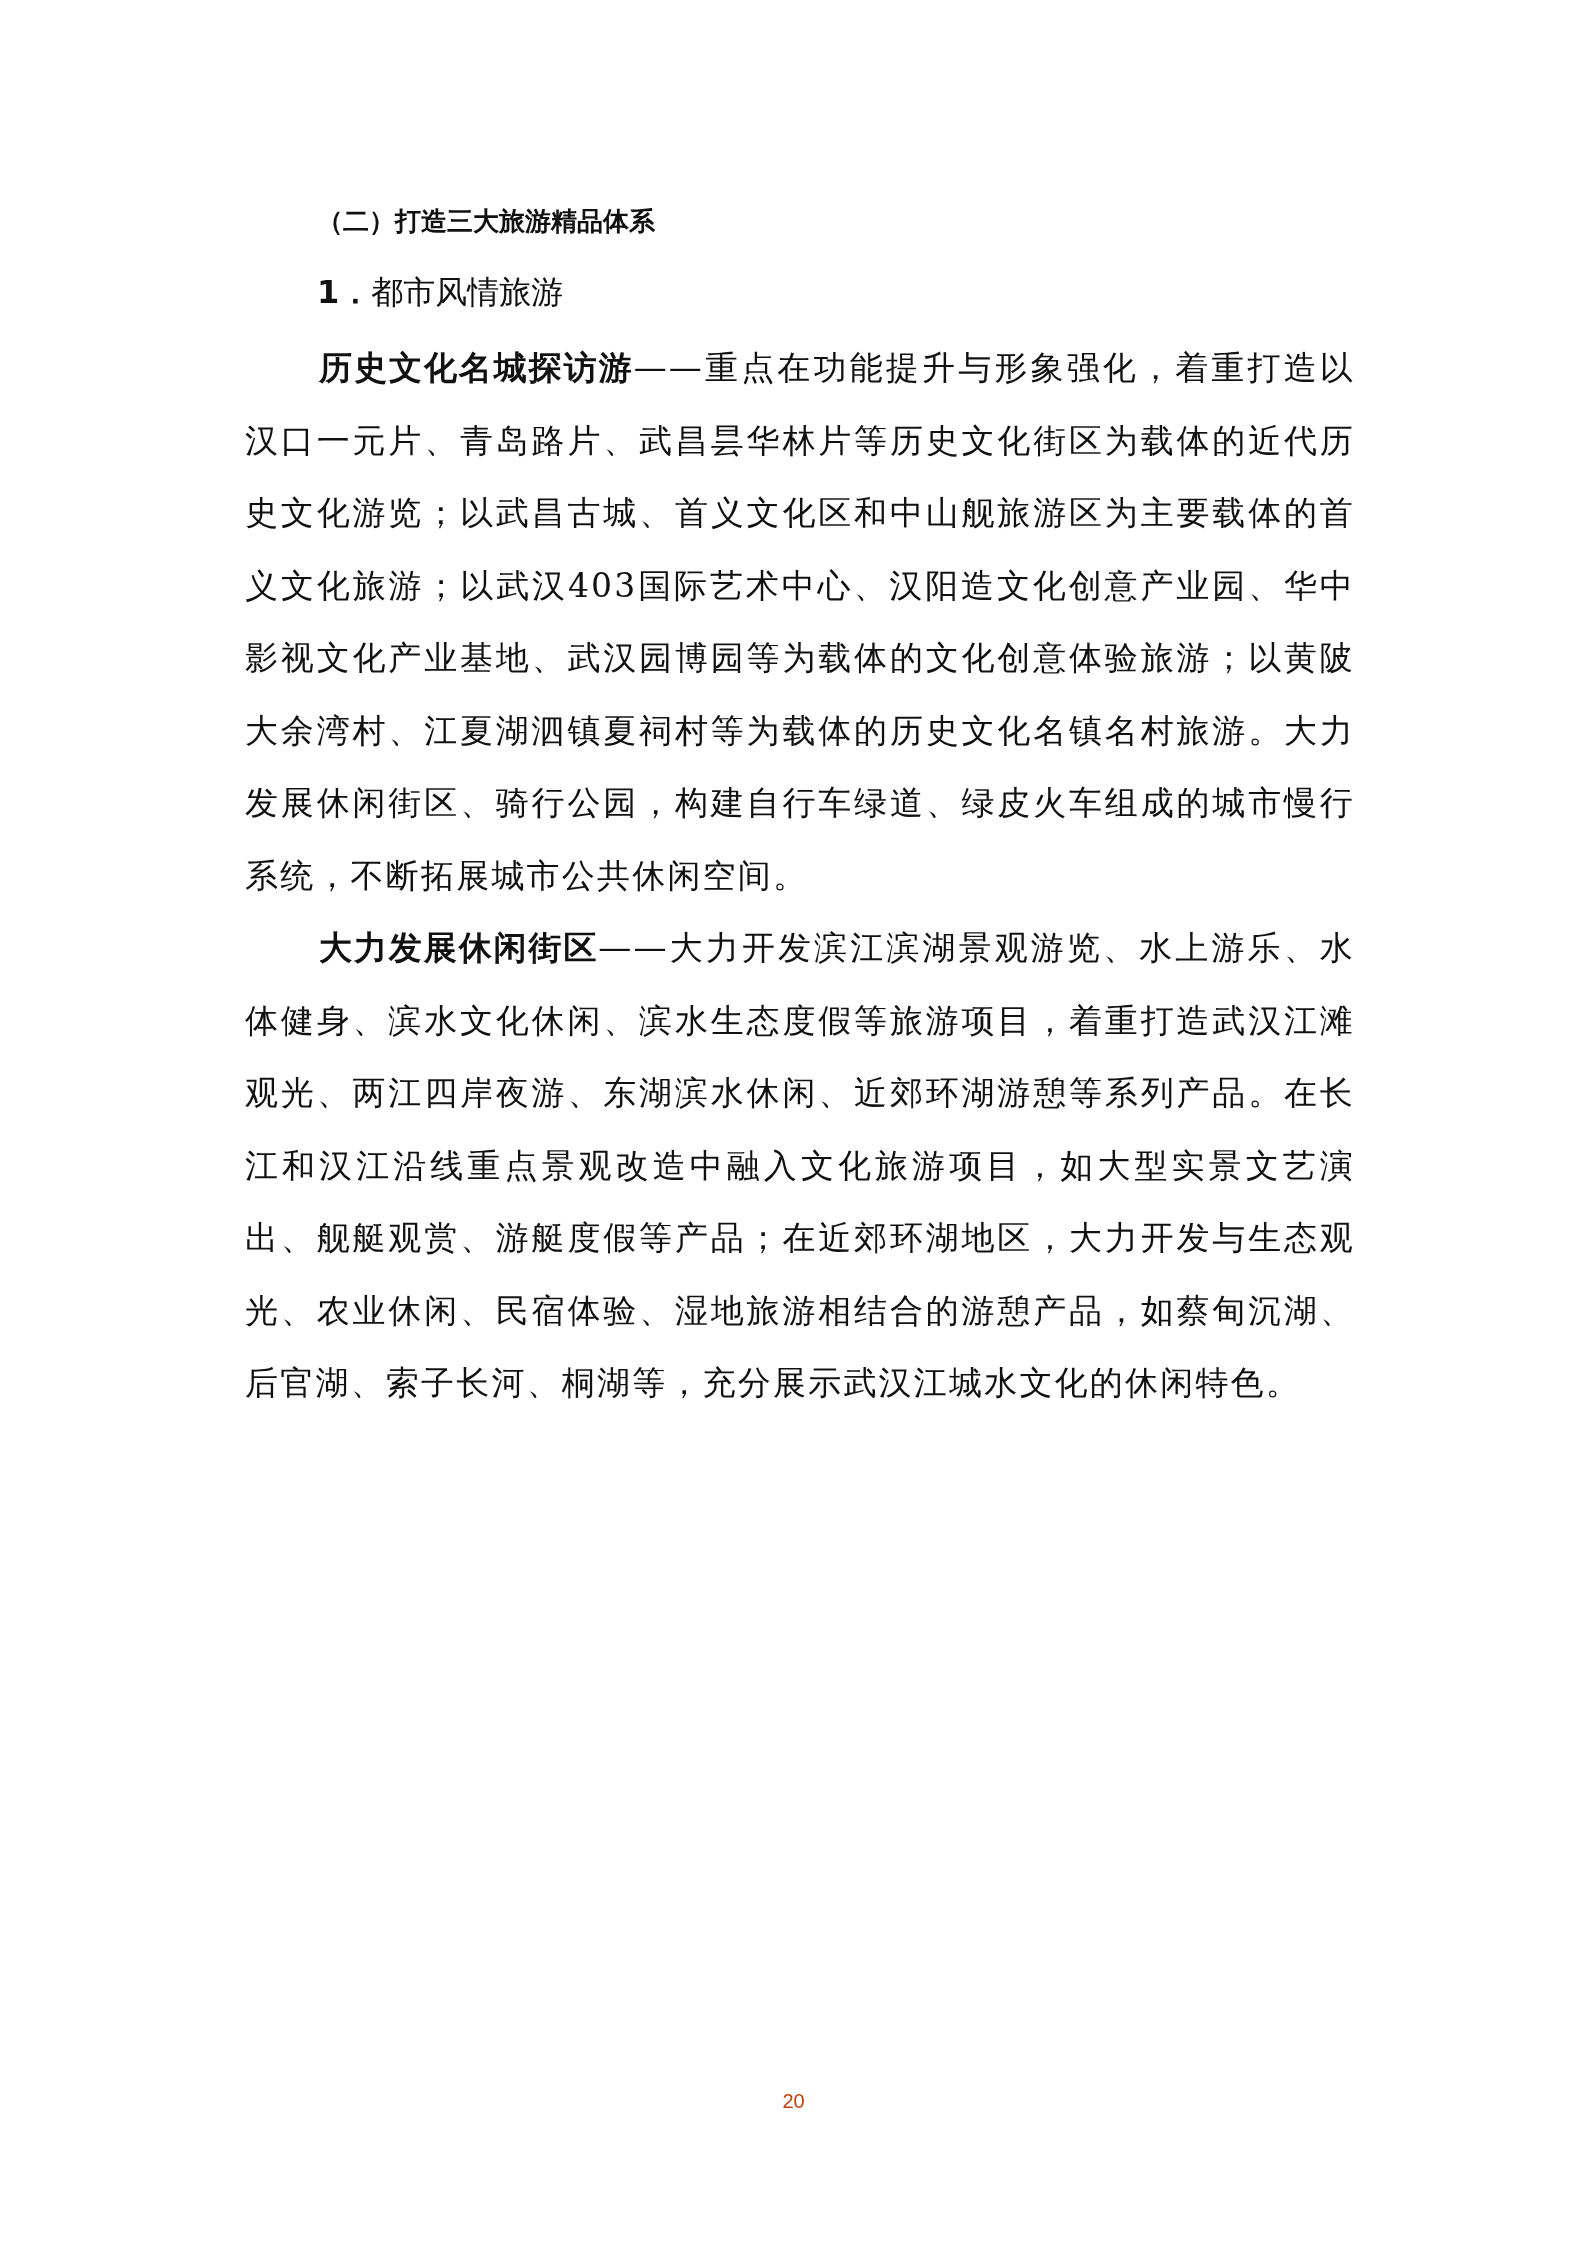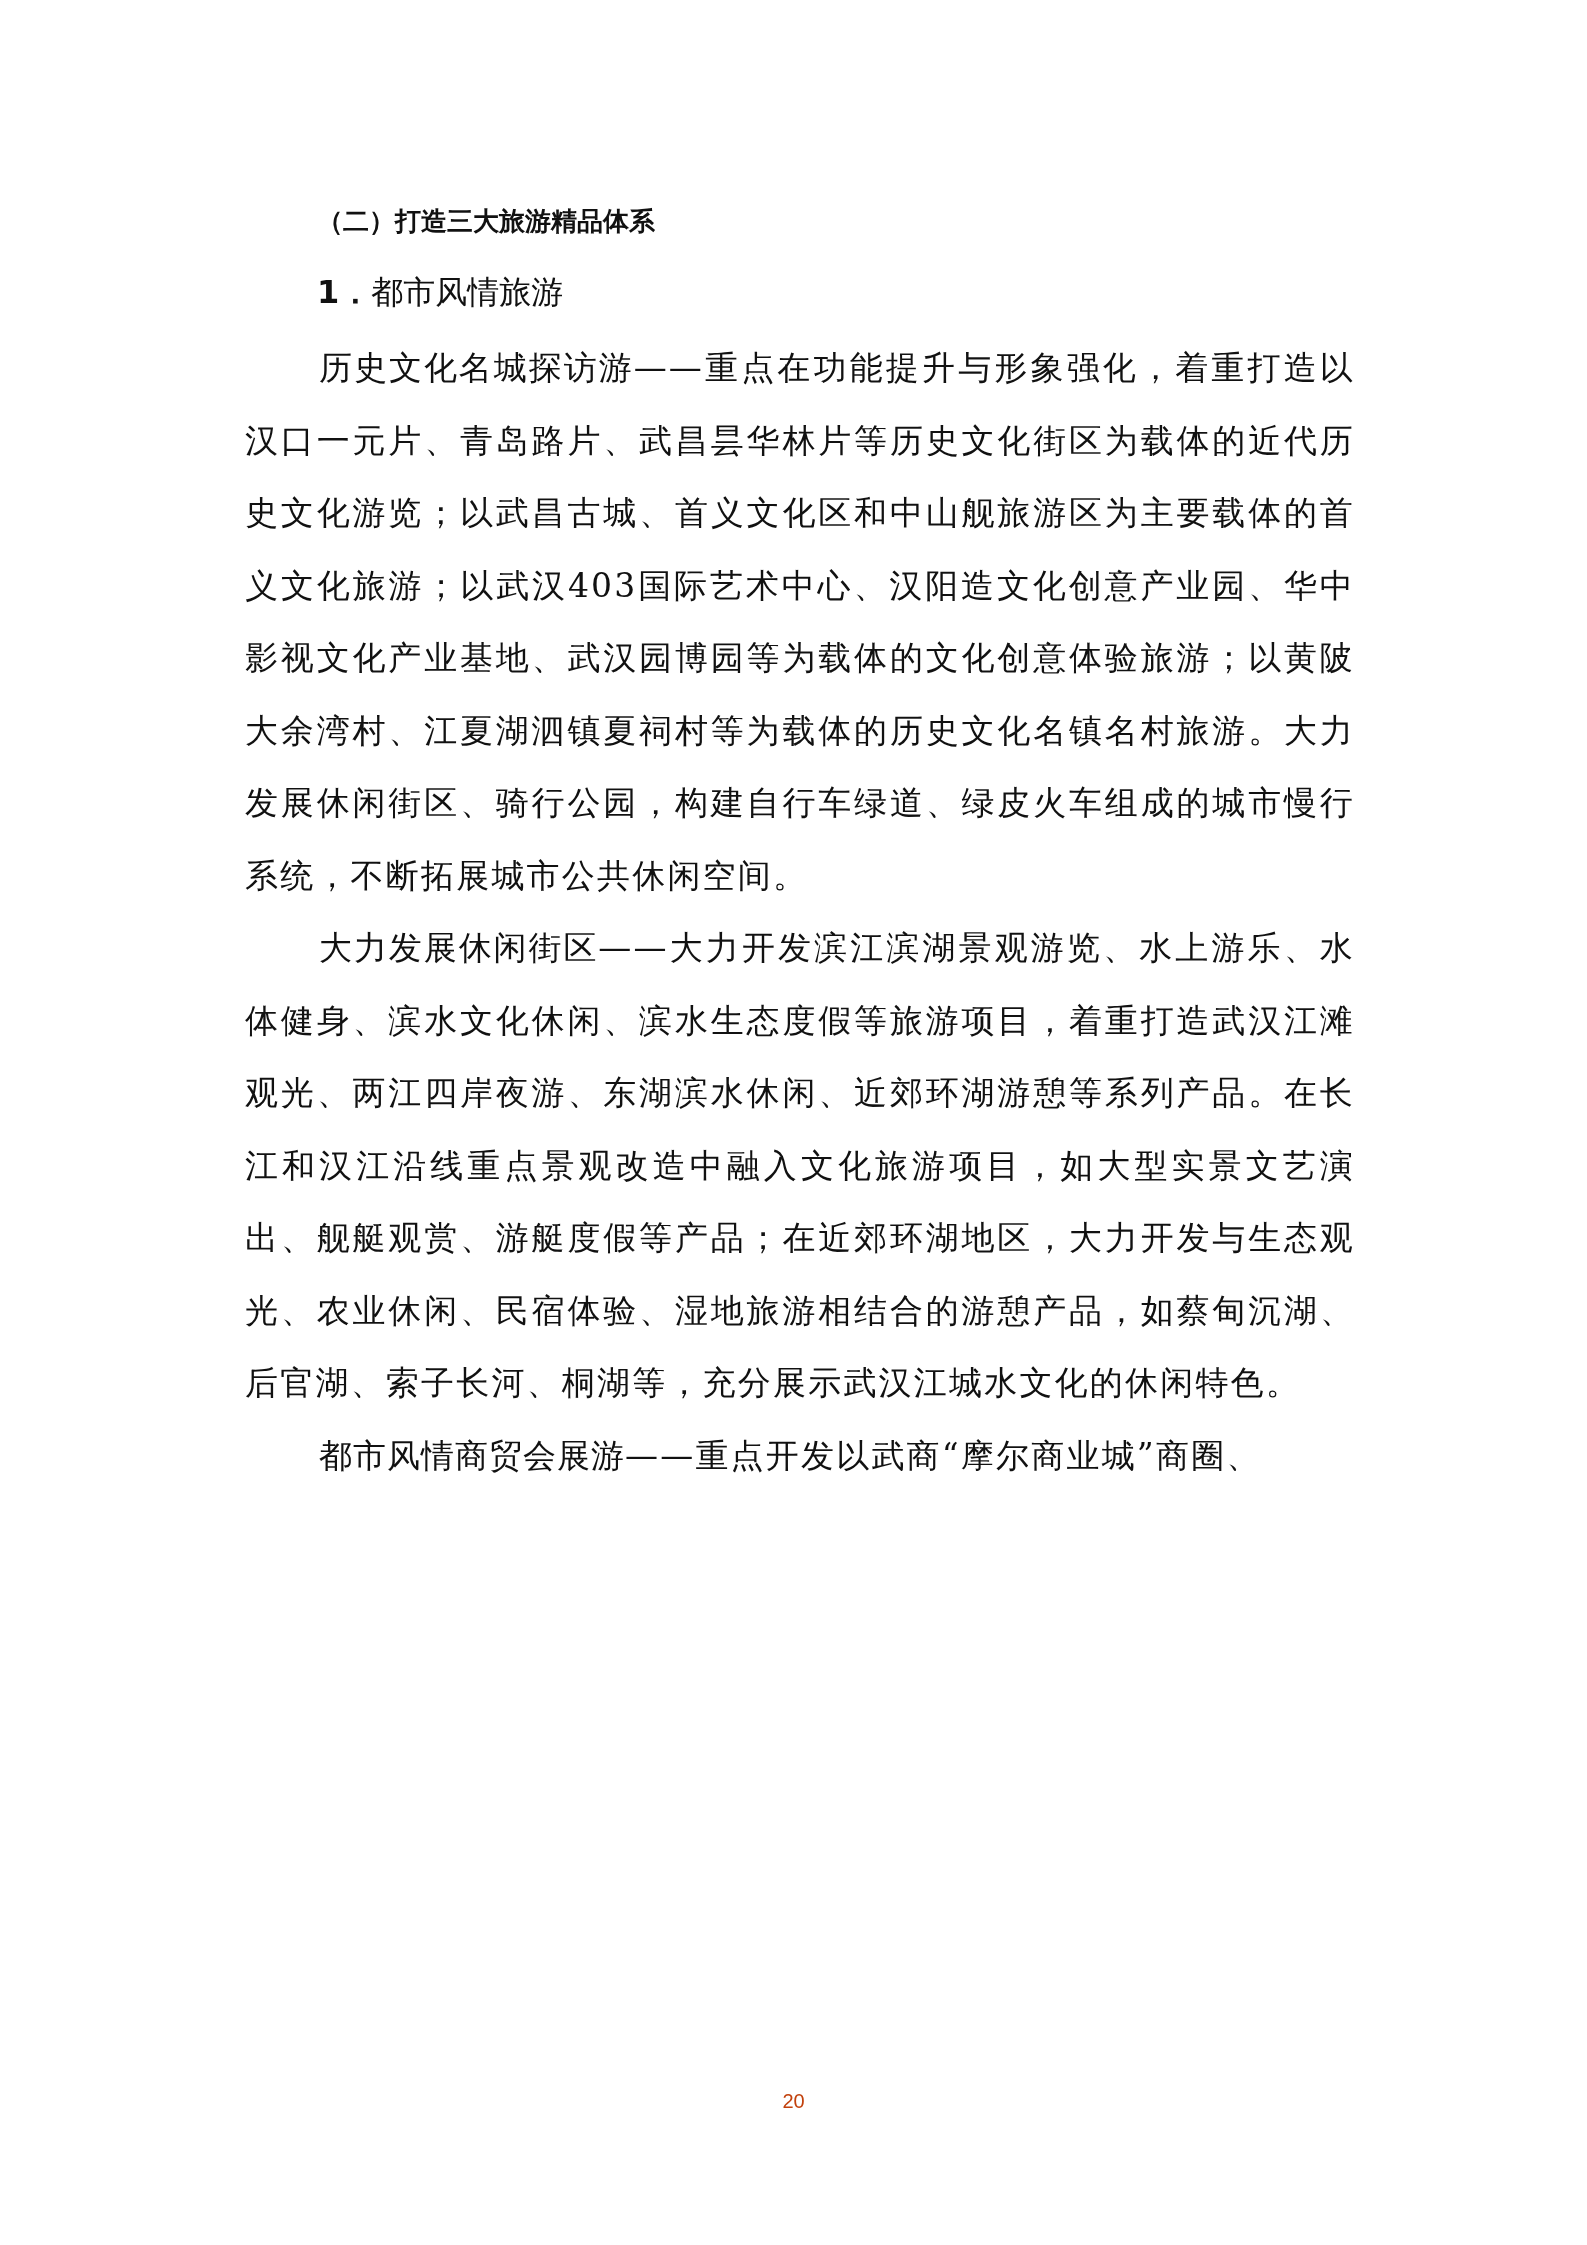--- a/index.html
+++ b/index.html
@@ -9,34 +9,33 @@
     position: absolute; left: 245px; top: 190px; width: 1110px;
     font-family: "DejaVu Serif", "Liberation Serif", serif;
     color: #111; font-size: 33px; line-height: 72.5px;
     text-align: justify; text-justify: inter-character;
   }
   .h2 { font-family: "DejaVu Sans", "Liberation Sans", sans-serif; font-weight: bold; font-size: 26px; margin-left: 72px; line-height: 62px; height: 62px; }
   .h3 { font-family: "DejaVu Sans", "Liberation Sans", sans-serif; font-weight: bold; font-size: 32px; margin-left: 72px; height: 80px; line-height: 80px; }
   .h3 .num { font-weight: bold; }
   .h3 .label { font-weight: normal; font-family: Liberation Serif, serif; }
   p { margin: 0; text-indent: 74px; letter-spacing: 2.2px; }
-  p .lead { font-family: "DejaVu Sans", "Liberation Sans", sans-serif; font-weight: normal; letter-spacing: 1px; }
+  p .lead { font-family: "DejaVu Sans", "Liberation Sans", sans-serif; font-weight: bold; letter-spacing: 1px; }
   .intro { margin-top: 0; }
   .page-number {
     position: absolute; left: 0; width: 1587px; top: 2090px; text-align: center;
     font-family: "Liberation Sans", sans-serif; font-size: 20px; color: #c2410c;
   }
 </style>
 </head>
 <body>
 
 <div class="page">
   <div class="content">
     <div class="h2">（二）打造三大旅游精品体系</div>
     <div class="h3">
       <span class="num">1．</span><span class="label">都市风情旅游</span>
     </div>
     <p><span class="lead">历史文化名城探访游</span><span>——重点在功能提升与形象强化，着重打造以汉口一元片、青岛路片、武昌昙华林片等历史文化街区为载体的近代历史文化游览；以武昌古城、首义文化区和中山舰旅游区为主要载体的首义文化旅游；以武汉403国际艺术中心、汉阳造文化创意产业园、华中影视文化产业基地、武汉园博园等为载体的文化创意体验旅游；以黄陂大余湾村、江夏湖泗镇夏祠村等为载体的历史文化名镇名村旅游。大力发展休闲街区、骑行公园，构建自行车绿道、绿皮火车组成的城市慢行系统，不断拓展城市公共休闲空间。</span></p>
     <p><span class="lead">大力发展休闲街区</span><span>——大力开发滨江滨湖景观游览、水上游乐、水体健身、滨水文化休闲、滨水生态度假等旅游项目，着重打造武汉江滩观光、两江四岸夜游、东湖滨水休闲、近郊环湖游憩等系列产品。在长江和汉江沿线重点景观改造中融入文化旅游项目，如大型实景文艺演出、舰艇观赏、游艇度假等产品；在近郊环湖地区，大力开发与生态观光、农业休闲、民宿体验、湿地旅游相结合的游憩产品，如蔡甸沉湖、后官湖、索子长河、桐湖等，充分展示武汉江城水文化的休闲特色。</span></p>
-    <p><span class="lead">都市风情商贸会展游</span><span>——重点开发以武商“摩尔商业城”商圈、</span></p>
   </div>
   <div class="page-number">20</div>
 </div>
 
 </body></html>

